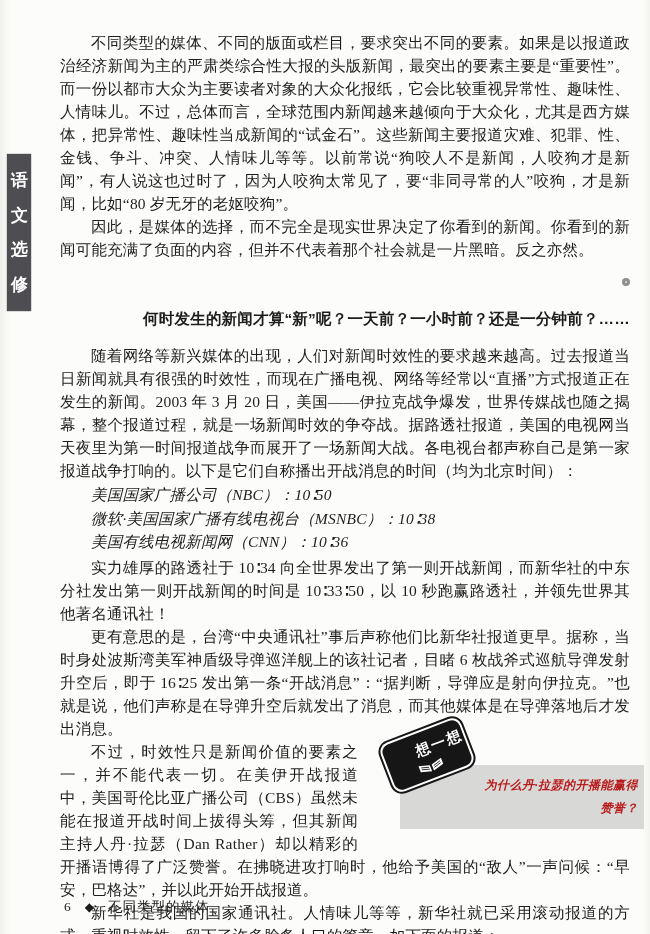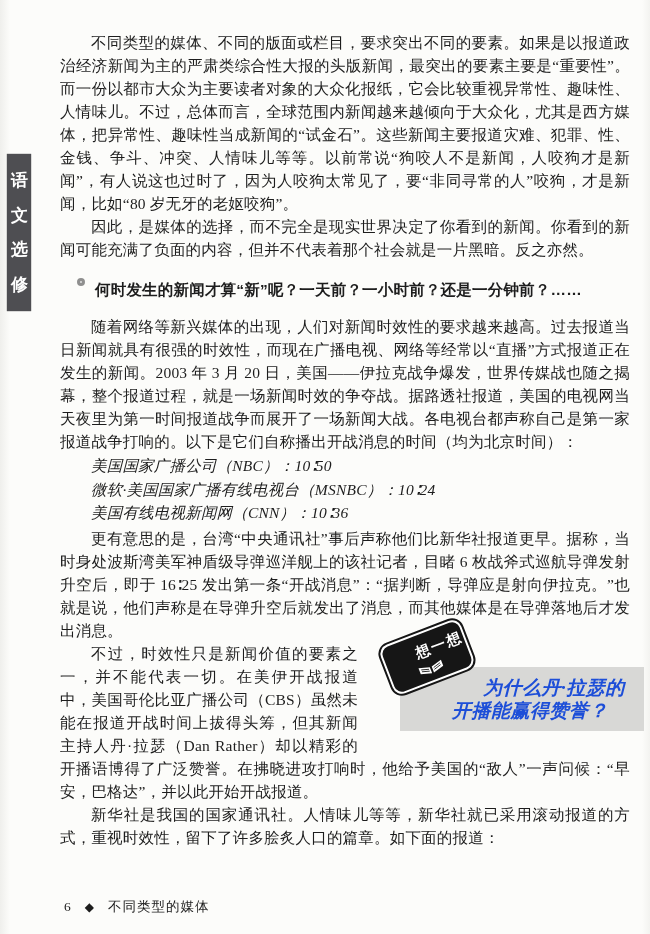--- a/index.html
+++ b/index.html
@@ -29,26 +29,27 @@
 
   .content {
     position:absolute; left:60px; right:20px; top:31px;
     font-size:15.5px; line-height:23px;
     text-align:justify;
     letter-spacing:0.2px;
   }
   .para { text-indent:2em; }
 
   .section-heading {
-    display:flex; align-items:flex-start; gap:10px;
+    display:flex; align-items:flex-end; gap:21px;
     padding-left:17px;
     margin:17px 0 14px 0;
     font-family:"Liberation Sans", sans-serif;
     font-weight:bold; font-size:15.5px;
     text-align:left;
+    flex-direction:column;
   }
   .circle-bullet {
     flex:none;
     width:8px; height:8px; border-radius:50%;
     background:#e0e0e0;
     border:3px solid #8f8f8f;
   }
 
   .src-list { margin:1px 0 2px 31px; font-style:italic; line-height:23.5px; }
   .src-line { white-space:nowrap; }
@@ -59,23 +60,23 @@
     width:272px; height:96px;
     margin:-5px -14px 4px 14px;
   }
   .question-box {
     position:absolute; left:28px; right:0; top:30px; bottom:2px;
     background:#d8d8d6;
     display:flex; align-items:center; justify-content:center;
     padding-left:52px; padding-right:6px;
     font-family:"Liberation Serif", serif;
     font-weight:bold; font-style:italic;
-    font-size:19px; letter-spacing:0.5px;
-    color:#1d4ed8;
-    text-align:left;
+    font-size:12px; letter-spacing:0.5px;
+    color:#b91c1c;
+    text-align:right;
   }
   .think-bubble {
     position:absolute; left:12px; top:-6px;
     width:86px; height:52px;
     background:#161616;
     border:2px solid #fff;
     box-shadow:0 0 0 2px #161616;
     border-radius:10px;
     transform:rotate(-21deg);
     display:flex; flex-direction:column;
@@ -115,24 +116,25 @@
 
     <div class="section-heading">
       <span class="circle-bullet"></span>
       <span>何时发生的新闻才算“新”呢？一天前？一小时前？还是一分钟前？……</span>
     </div>
 
     <p class="para">随着网络等新兴媒体的出现，人们对新闻时效性的要求越来越高。过去报道当日新闻就具有很强的时效性，而现在广播电视、网络等经常以“直播”方式报道正在发生的新闻。2003 年 3 月 20 日，美国——伊拉克战争爆发，世界传媒战也随之揭幕，整个报道过程，就是一场新闻时效的争夺战。据路透社报道，美国的电视网当天夜里为第一时间报道战争而展开了一场新闻大战。各电视台都声称自己是第一家报道战争打响的。以下是它们自称播出开战消息的时间（均为北京时间）：</p>
 
     <div class="src-list">
       <div class="src-line">美国国家广播公司（NBC）：10∶50</div>
-      <div class="src-line">微软·美国国家广播有线电视台（MSNBC）：10∶24</div>
+      <div class="src-line">微软·美国国家广播有线电视台（MSNBC）：10∶38</div>
       <div class="src-line">美国有线电视新闻网（CNN）：10∶36</div>
     </div>
 
+    <p class="para">实力雄厚的路透社于 10∶34 向全世界发出了第一则开战新闻，而新华社的中东分社发出第一则开战新闻的时间是 10∶33∶50，以 10 秒跑赢路透社，并领先世界其他著名通讯社！</p>
 
     <p class="para">更有意思的是，台湾“中央通讯社”事后声称他们比新华社报道更早。据称，当时身处波斯湾美军神盾级导弹巡洋舰上的该社记者，目睹 6 枚战斧式巡航导弹发射升空后，即于 16∶25 发出第一条“开战消息”：“据判断，导弹应是射向伊拉克。”也就是说，他们声称是在导弹升空后就发出了消息，而其他媒体是在导弹落地后才发出消息。</p>
 
     <p class="para">
       <span class="think-float">
         <span class="question-box">为什么丹·拉瑟的开播能赢得赞誉？</span>
         <span class="think-bubble">
           <span>想一想</span>
           <svg class="book-icon" width="26" height="12" viewBox="0 0 26 12">
             <path d="M1,1.5 L12,4.5 L12,11 L1,8 Z" fill="#ffffff"></path>

